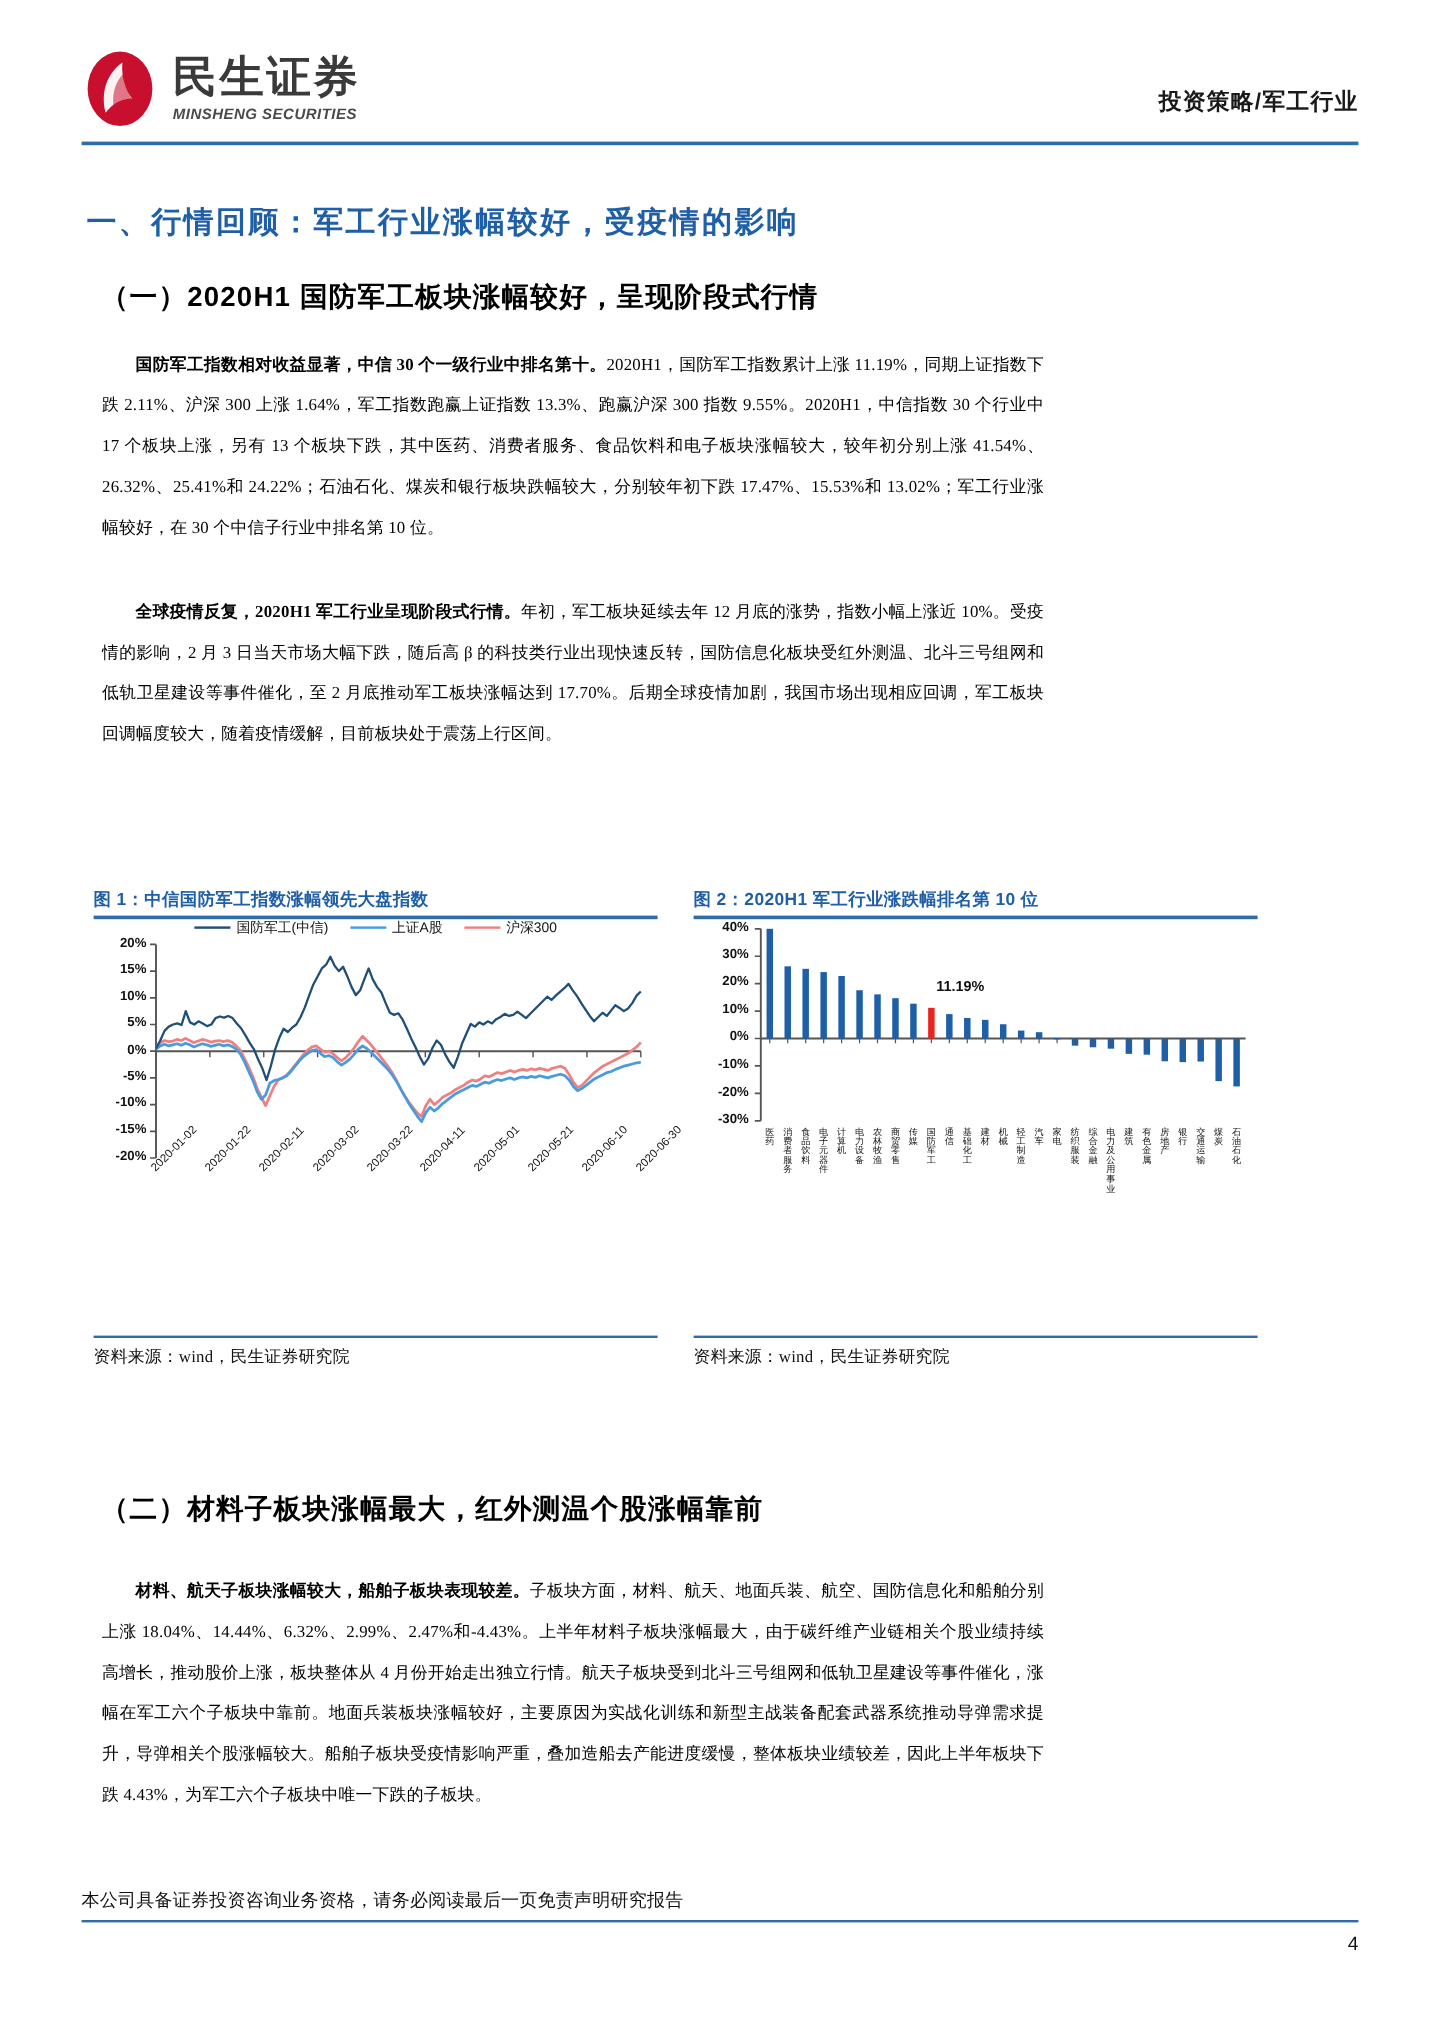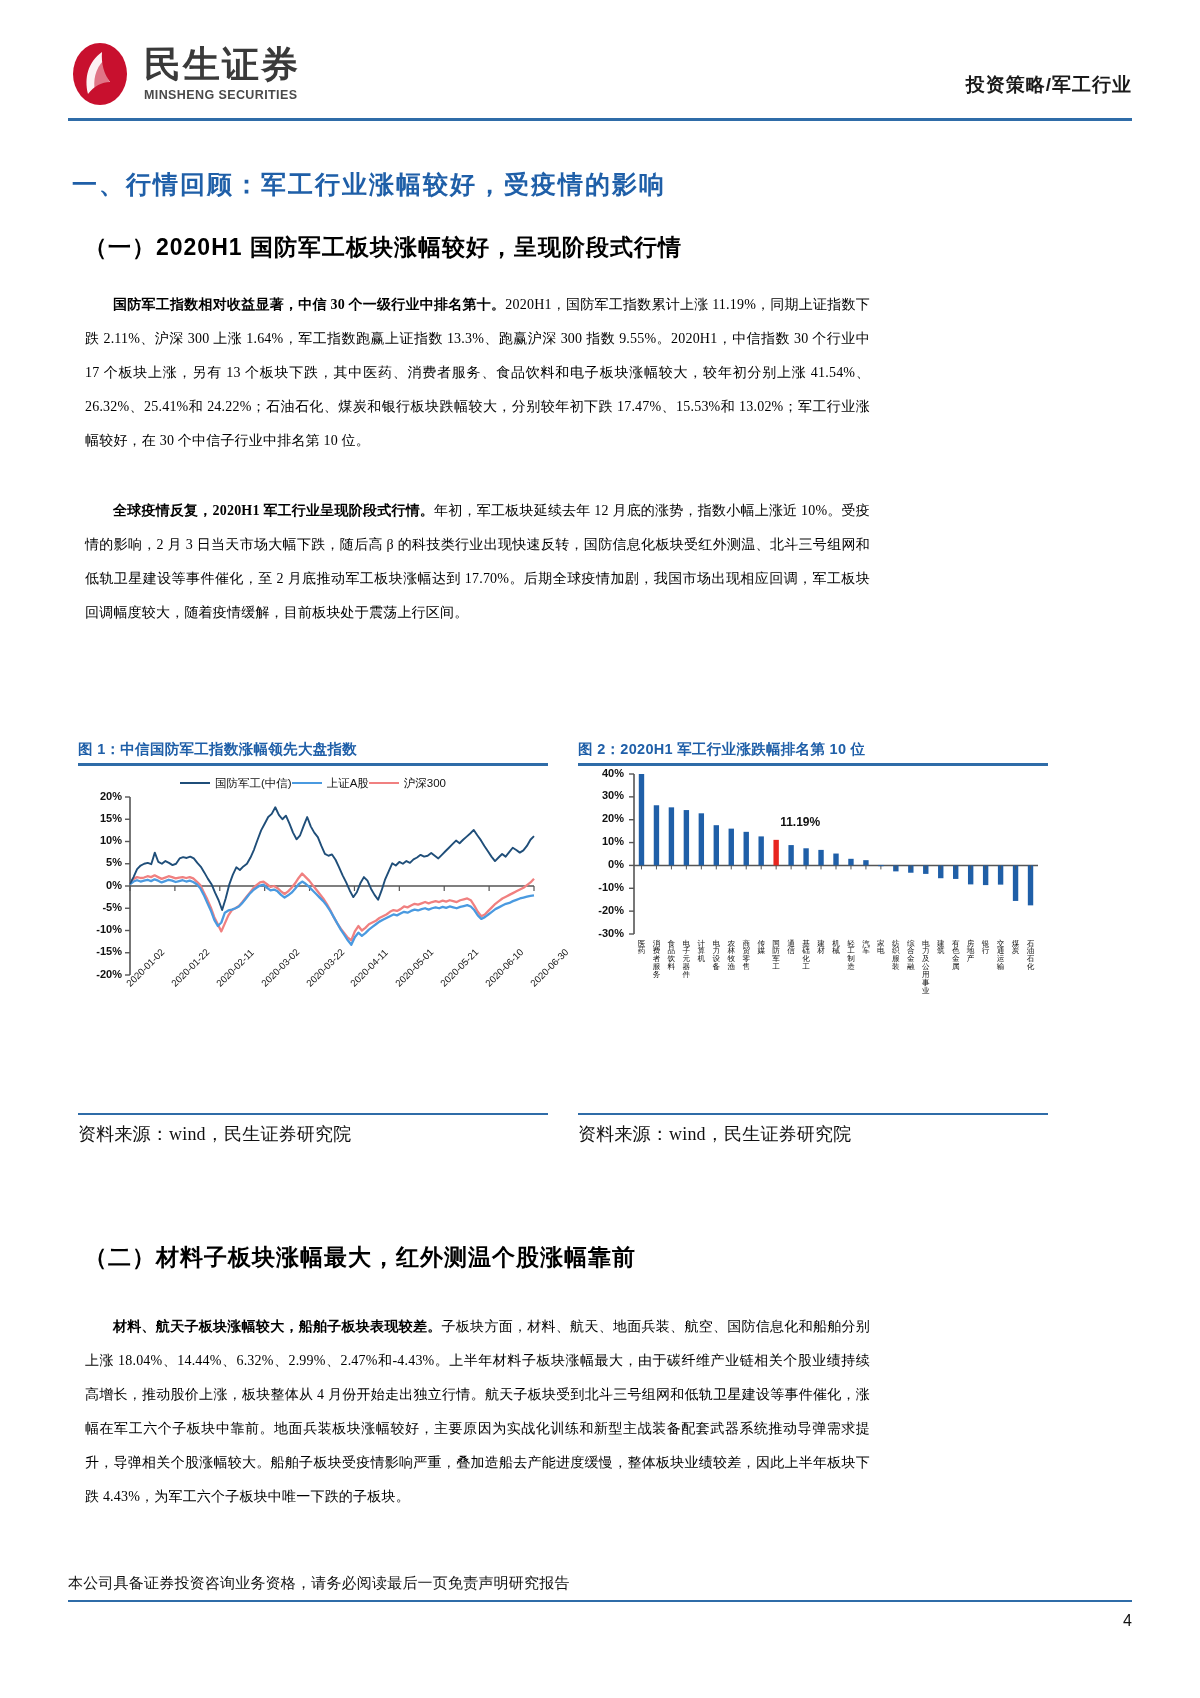--- a/index.html
+++ b/index.html
@@ -11,21 +11,21 @@
   .page { position:relative; width:1200px; height:1698px; background:#fff; }
 
   
   .header { position:absolute; left:0; top:0; width:1200px; height:136px; }
   .logo-wrap { position:absolute; left:68px; top:42px; display:flex; align-items:center; }
   .logo-mark { width:64px; height:64px; position:relative; }
   .logo-text { margin-left:12px; }
   .logo-cn { font-family:"Liberation Sans","DejaVu Sans",sans-serif;
              font-size:37px; font-weight:700; letter-spacing:2px; color:#3a3a3a; line-height:1.0; }
   .logo-en { font-family:"Liberation Sans","DejaVu Sans",sans-serif;
-             font-size:12.5px; font-weight:700; letter-spacing:0.4px; color:#4a4a4a; margin-top:5px; }
+             font-size:12.5px; font-weight:700; letter-spacing:0.4px; color:#4a4a4a; margin-top:5px;font-style:italic; }
   .header-right { position:absolute; right:68px; top:72px;
                   font-family:"Liberation Sans","DejaVu Sans",sans-serif;
                   font-size:19px; font-weight:700; color:#1a1a1a; letter-spacing:1px; }
   .header-rule { position:absolute; left:68px; right:68px; top:118px; height:3px; background:#2f6ca8; }
 
   
   .h1 { position:absolute; left:72px; top:168px;
         font-family:"Liberation Sans","DejaVu Sans",sans-serif;
         font-size:25px; font-weight:700; color:#1f5fa8; letter-spacing:2px; }
   .h2 { position:absolute; left:84px;
@@ -45,24 +45,24 @@
 
   
   .fig { position:absolute; top:740px; }
   #fig1 { left:78px; width:470px; }
   #fig2 { left:578px; width:470px; }
   .fig-title { font-family:"Liberation Sans","DejaVu Sans",sans-serif;
                font-size:14.5px; font-weight:700; color:#1f5fa8; padding-bottom:4px; letter-spacing:0.3px; }
   .fig-rule { height:2.5px; background:#2f6ca8; }
   .fig-body { height:345px; position:relative; }
   .fig-foot-rule { height:2.5px; background:#2f6ca8; margin-top:2px; }
-  .fig-source { font-size:18px; color:#111; padding-top:7px; letter-spacing:0.2px; }
-
-  
-  .c1-legend { display:flex; justify-content:center; align-items:center; padding-top:10px; }
+  .fig-source { font-size:14px; color:#111; padding-top:7px; letter-spacing:0.2px; }
+
+  
+  .c1-legend { display:flex; justify-content:center; align-items:center; gap:18px; }
   .c1-legend .item { display:flex; align-items:center; gap:5px;
                      font-size:11.5px; font-family:"Liberation Sans","DejaVu Sans",sans-serif; color:#111; }
   .c1-legend .swatch { display:inline-block; width:30px; height:2.6px; }
   .chart1-area { position:relative; width:470px; height:250px; }
   .c1-ylab { position:absolute; font-size:11px; font-weight:700;
              font-family:"Liberation Sans","DejaVu Sans",sans-serif; color:#111;
              text-align:right; width:42px; }
   .c1-xlab { position:absolute; font-size:9.6px; color:#111;
              font-family:"Liberation Sans","DejaVu Sans",sans-serif;
              transform:rotate(-45deg); transform-origin:left top; white-space:nowrap; }

